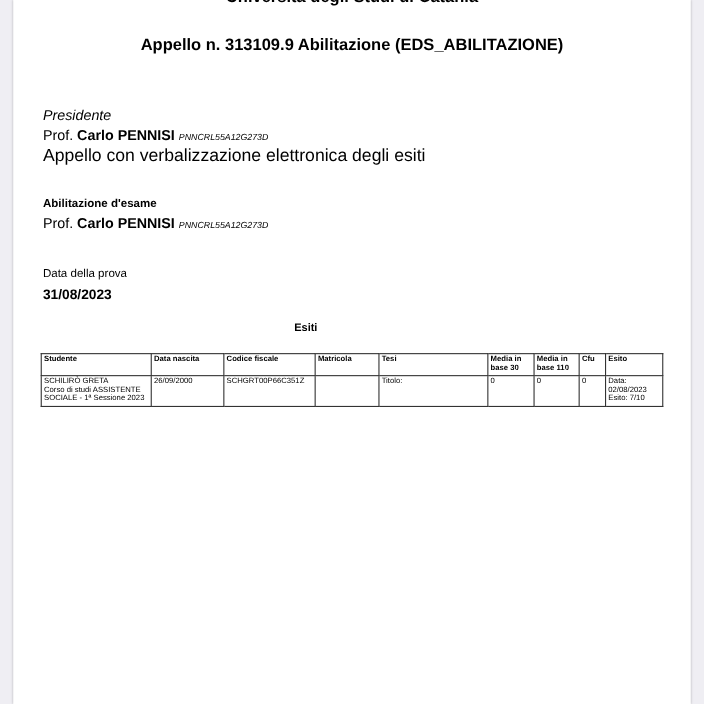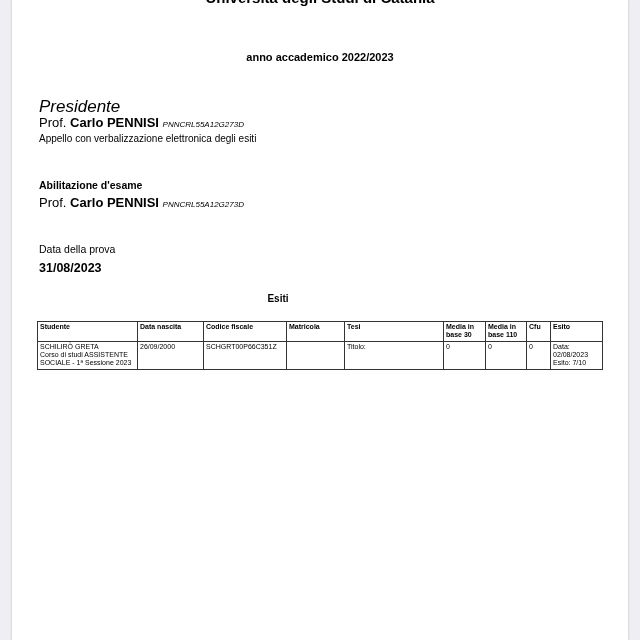--- a/index.html
+++ b/index.html
@@ -12,47 +12,47 @@
     }
     .page {
       position: absolute; left: 12px; top: 0; width: 616px; height: 640px;
       background: #ffffff;
       box-shadow: 0 0 2px rgba(0,0,0,0.25);
     }
     .abs { position: absolute; white-space: nowrap; }
     .uni { top: -11px; left: 0; width: 616px; text-align: center; font-weight: bold; font-size: 15px; }
     .title { top: 32px; left: 0; width: 616px; text-align: center; font-weight: bold; font-size: 15px; }
     .subtitle { top: 51px; left: 0; width: 616px; text-align: center; font-weight: bold; font-size: 11px; }
-    .pres-label { top: 97px; left: 27px; font-style: italic; font-size: 17px; }
+    .pres-label { top: 97px; left: 27px; font-style: italic; font-size: 13px; }
     .prof-line { font-size: 13px; }
     .prof-line .name { font-weight: bold; }
     .prof-line .cf { font-style: italic; font-size: 8px; }
     .pres-prof { top: 115px; left: 27px; }
-    .verb { top: 133px; left: 27px; font-size: 10px; }
+    .verb { top: 133px; left: 27px; font-size: 16px; }
     .comm-label { top: 179px; left: 27px; font-weight: bold; font-size: 10.5px; }
     .comm-prof { top: 195px; left: 27px; }
     .data-label { top: 243px; left: 27px; font-weight: normal; font-size: 10.5px; }
     .data-value { top: 261px; left: 27px; font-weight: bold; font-size: 12.5px; }
     .esiti { top: 293px; left: 0; width: 532px; text-align: center; font-weight: bold; font-size: 10px; }
     table.esiti-table {
       position: absolute; top: 321px; left: 25px; width: 565px;
       border-collapse: collapse; font-size: 7px; table-layout: fixed;
     }
     .esiti-table th, .esiti-table td {
       border: 1px solid #333; padding: 1px 2px; vertical-align: top; text-align: left; line-height: 8px;
     }
     .esiti-table th { font-weight: bold; height: 17px; }
     .esiti-table td { height: 25px; }
   </style>
 </head>
 <body>
 
 <div class="page">
   <div class="abs uni">Università degli Studi di Catania</div>
-  <div class="abs subtitle">anno accademico 2022/2023</div>
+  <div class="abs title">Appello n. 313109.9 Abilitazione (EDS_ABILITAZIONE)</div>
 
   <div class="abs pres-label">Presidente</div>
   <div class="abs prof-line pres-prof">
     <span>Prof.</span>
     <span class="name">Carlo PENNISI</span>
     <span class="cf">PNNCRL55A12G273D</span>
   </div>
   <div class="abs verb">Appello con verbalizzazione elettronica degli esiti</div>
 
   <div class="abs comm-label">Abilitazione d'esame</div>

